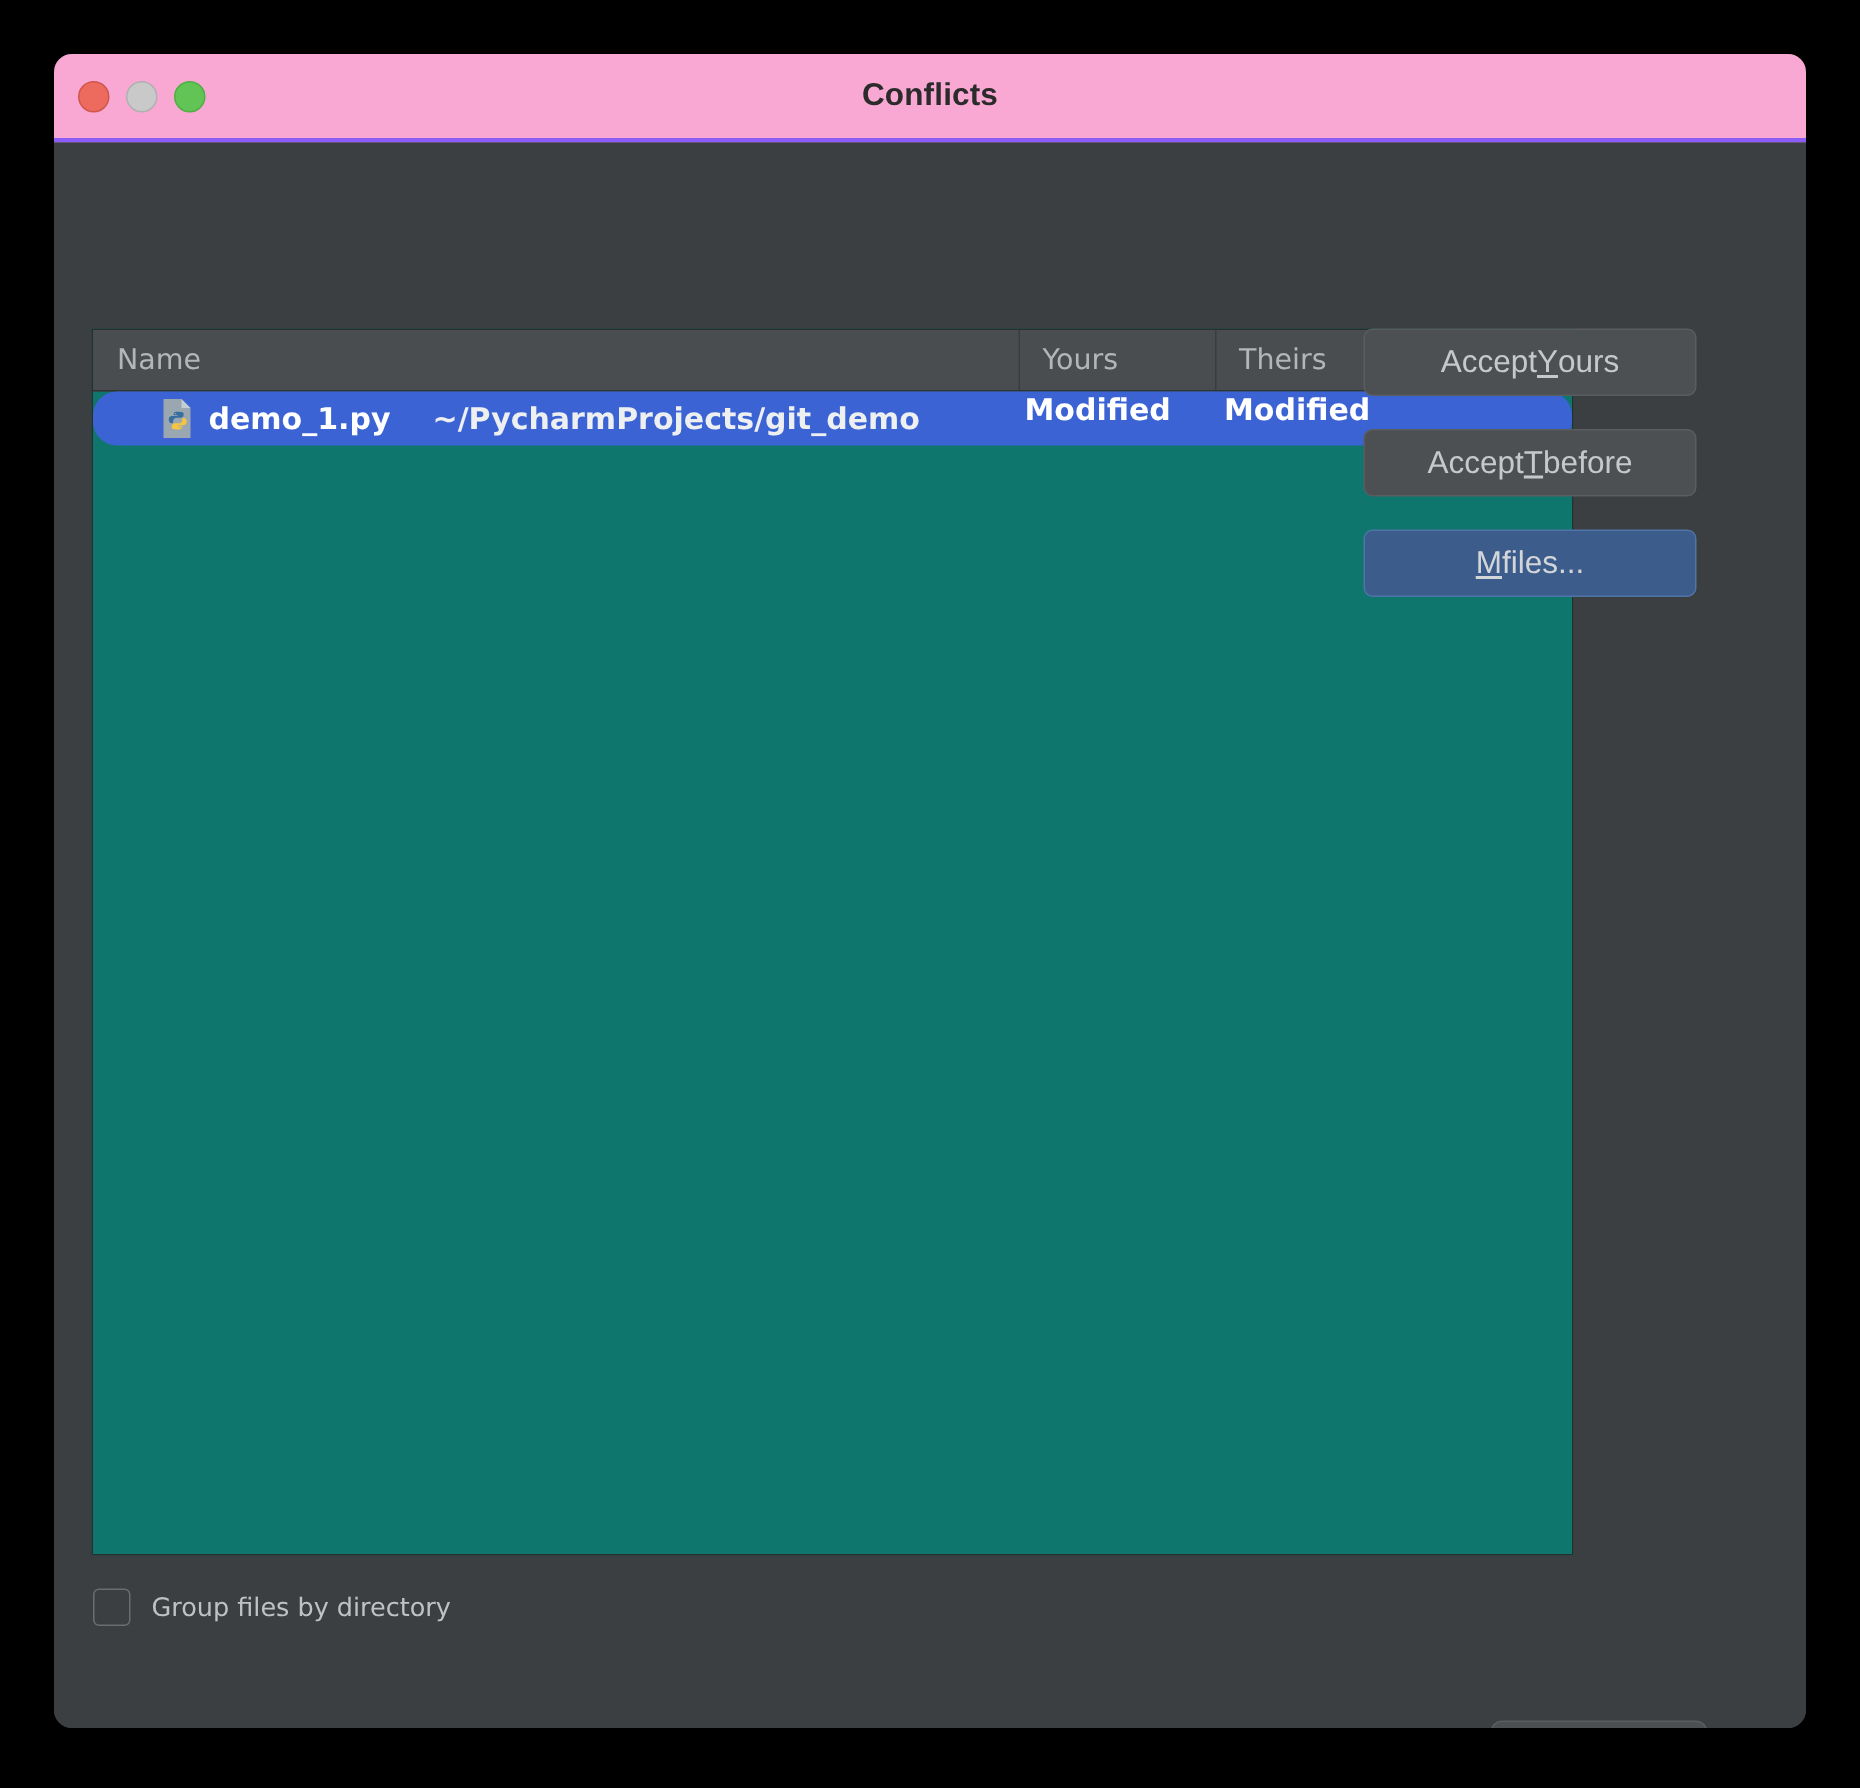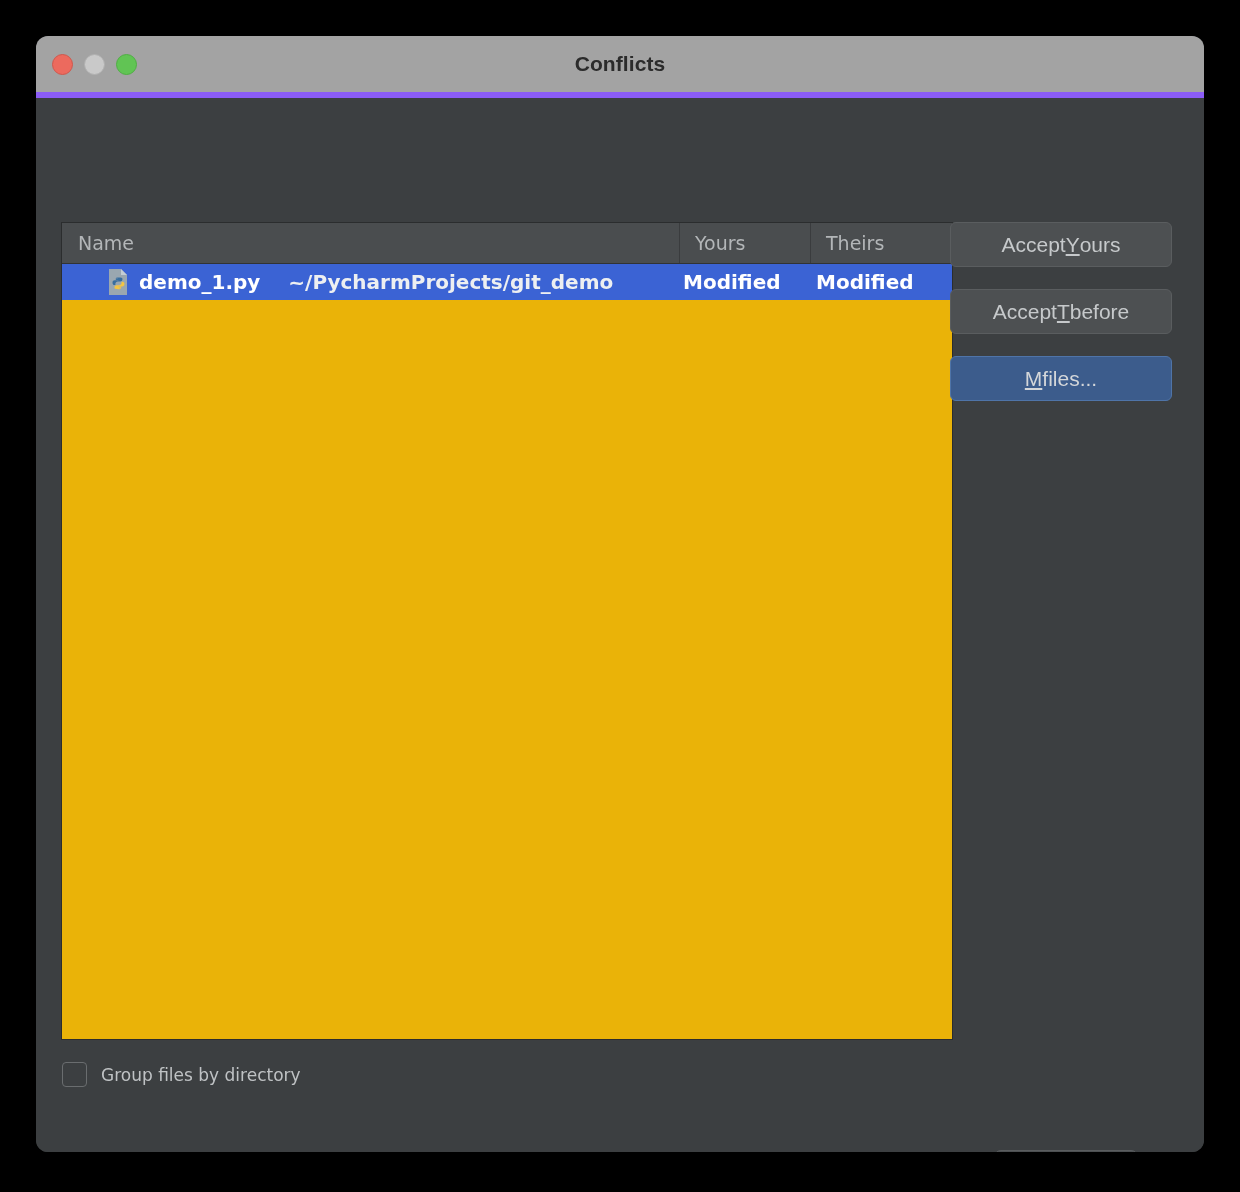--- a/index.html
+++ b/index.html
@@ -21,22 +21,22 @@
     border-radius: 12px;
     background: #3C3F41;
     overflow: hidden;
     box-shadow: 0 0 0 1px rgba(0,0,0,0.6);
   }
 
   
   #titlebar {
     position: relative;
     height: 56px;
-    background: #a3a3a3;
-    border-bottom: 6px solid #8b5cf6;
+    background: #f9a8d4;
+    border-bottom: 3px solid #8b5cf6;
     display: flex;
     align-items: center;
   }
   #traffic {
     position: absolute;
     left: 16px;
     top: 0;
     height: 56px;
     display: flex;
     align-items: center;
@@ -79,24 +79,24 @@
     color: #BFC2C4;
     white-space: nowrap;
     font-family: "DejaVu Sans", sans-serif;
   }
 
   
   #list-panel {
     position: absolute;
     left: 25px;
     top: 124px;
-    width: 892px;
+    width: 988px;
     height: 818px;
     border: 1px solid #2B2D2E;
-    background: #eab308;
+    background: #0f766e;
     box-sizing: border-box;
     overflow: hidden;
   }
 
   #table-header {
     display: flex;
     height: 41px;
     background: #4A4D4F;
     border-bottom: 1px solid #313335;
     box-sizing: border-box;
@@ -111,23 +111,23 @@
     user-select: none;
   }
   .th-name   { width: 618px; padding-left: 16px; border-right: 1px solid #3A3C3E; }
   .th-yours  { width: 131px; padding-left: 15px; border-right: 1px solid #3A3C3E; }
   .th-theirs { flex: 1;      padding-left: 15px; }
 
   #rows { position: relative; }
 
   .row {
     display: flex;
-    align-items: center;
     height: 36px;
     box-sizing: border-box;
+    border-radius: 16px;
   }
   .row.selected { background: #3B63D4; }
 
   .cell-name {
     width: 618px;
     display: flex;
     align-items: center;
     box-sizing: border-box;
     padding-left: 44px;
     overflow: hidden;
@@ -158,21 +158,21 @@
     margin-left: 28px;
     white-space: nowrap;
     font-family: "DejaVu Sans", sans-serif;
   }
 
   .py-icon { width: 24px; height: 26px; flex: 0 0 auto; display:block; }
 
   
   #side-buttons {
     position: absolute;
-    left: 914px;
+    left: 873px;
     top: 124px;
     width: 222px;
   }
   .btn {
     display: flex;
     align-items: center;
     justify-content: center;
     width: 222px;
     height: 45px;
     margin-bottom: 22px;

